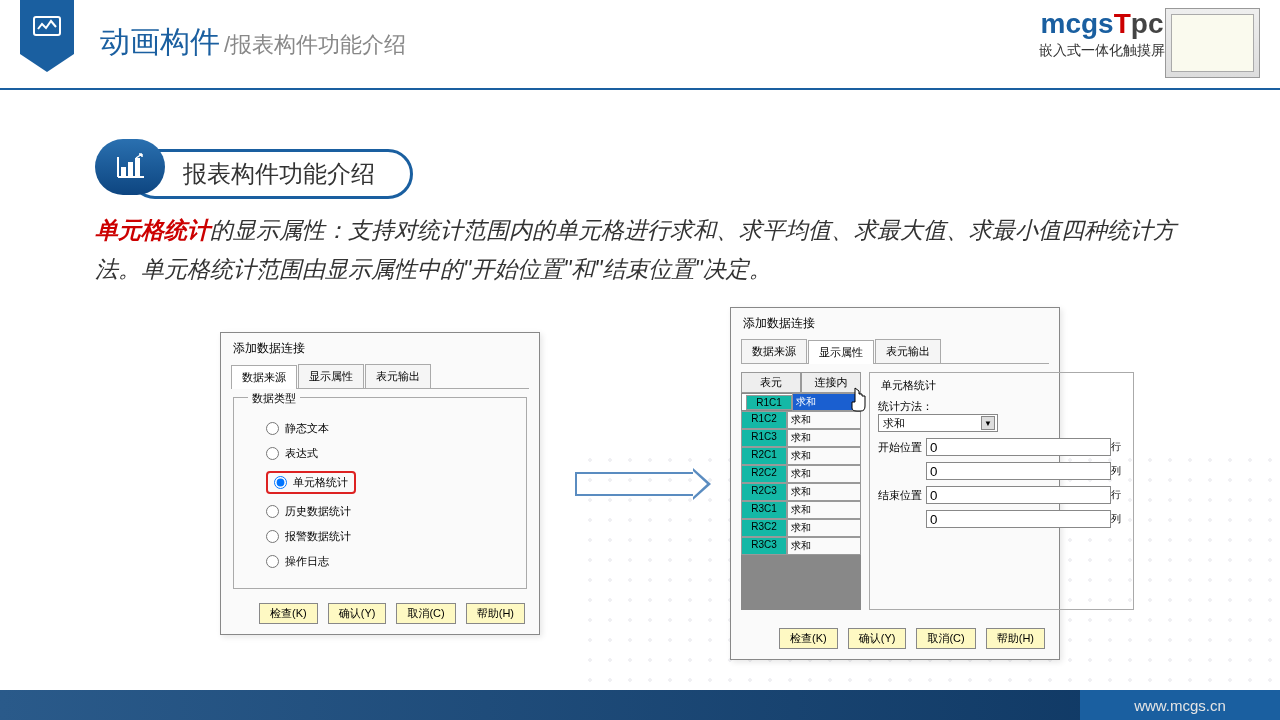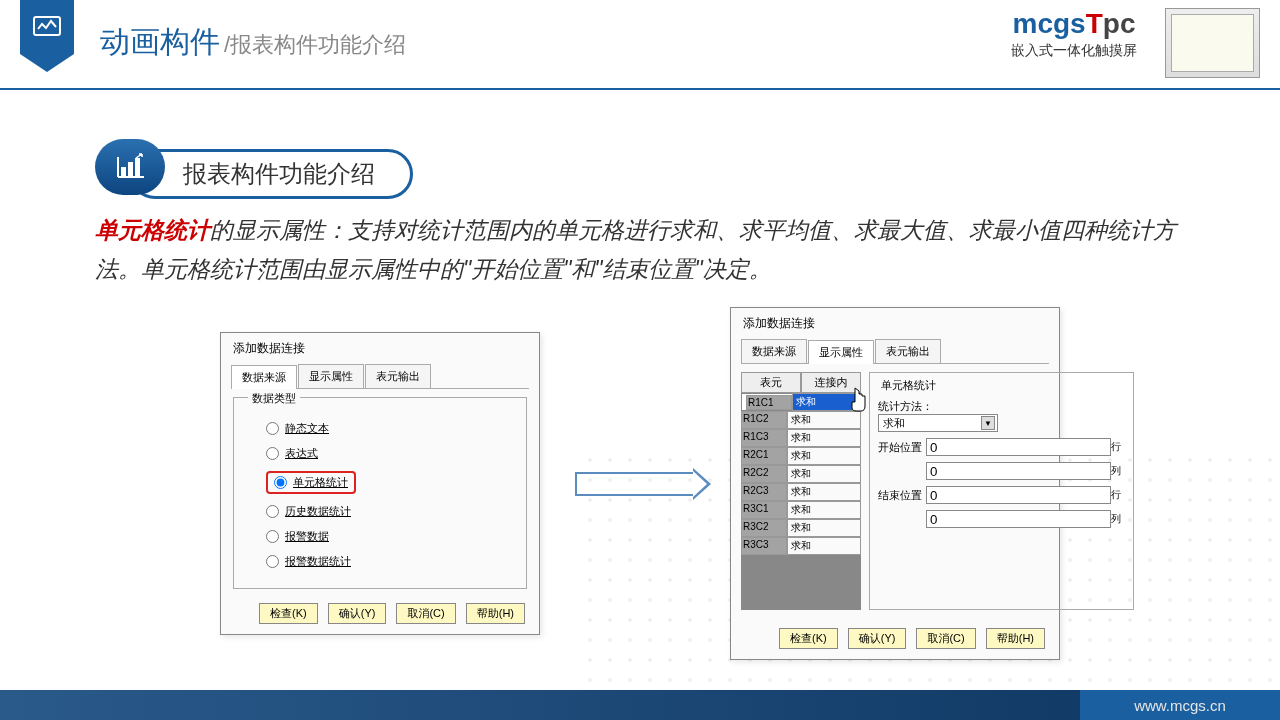--- a/index.html
+++ b/index.html
@@ -5,59 +5,59 @@
 * { margin:0; padding:0; box-sizing:border-box; }
 body { width:1280px; height:720px; font-family:"Microsoft YaHei",sans-serif; background:#fff; position:relative; overflow:hidden; }
 .header { height:90px; position:relative; border-bottom:2px solid #1a5fa0; }
 .badge { position:absolute; left:20px; top:0; width:60px; height:70px; }
 .badge-box { width:54px; height:54px; background:#1a5fa0; display:flex; align-items:center; justify-content:center; }
 .badge-box svg { width:32px; height:32px; }
 .badge-tri { width:0; height:0; border-left:27px solid transparent; border-right:27px solid transparent; border-top:18px solid #1a5fa0; }
 .title { position:absolute; left:100px; top:22px; }
 .title-main { font-size:30px; color:#1a5fa0; font-weight:400; }
 .title-sub { font-size:22px; color:#888; margin-left:4px; }
-.logo-area { position:absolute; right:20px; top:8px; display:flex; align-items:flex-start; gap:28px; }
+.logo-area { position:absolute; right:20px; top:8px; display:flex; align-items:flex-start; gap:0; }
 .logo-txt { text-align:center; }
 .logo-name { font-size:28px; font-weight:bold; color:#1a5fa0; }
 .logo-name .t { color:#c00; }
 .logo-name .pc { color:#444; }
 .logo-tag { font-size:14px; color:#333; margin-top:2px; }
 .device { width:95px; height:70px; border:1px solid #999; background:linear-gradient(#eee,#ddd); }
 .device-inner { margin:5px; height:58px; background:#fafaee; border:1px solid #aaa; }
 .section-hdr { margin:45px 0 0 95px; display:flex; align-items:center; }
 .circle { width:70px; height:56px; border-radius:28px; background:linear-gradient(#2a70b0,#0d4580); display:flex; align-items:center; justify-content:center; z-index:2; }
 .pill { height:50px; border:3px solid #1a5fa0; border-radius:25px; margin-left:-35px; padding:0 35px 0 50px; display:flex; align-items:center; font-size:24px; color:#333; background:#fff;margin-top:14px; }
 .desc { margin:12px 95px 0 95px; font-size:23px; line-height:1.7; color:#333;font-style:italic; }
 .desc .hl { color:#c00; font-weight:bold; }
 .panels { margin-top:18px; display:flex; align-items:center; justify-content:center; gap:35px; }
 .dlg { width:320px; border:1px solid #888; background:#fafafa; font-size:12px; box-shadow:2px 2px 6px rgba(0,0,0,.1); }
 .dlg-title { padding:7px 12px; }
 .tabs { display:flex; border-bottom:1px solid #aaa; margin:0 10px; }
 .tab { padding:4px 10px; border:1px solid #aaa; border-bottom:none; margin-right:1px; background:#f5f5f5; font-size:11px; }
 .tab.active { background:#fff; position:relative; top:1px; }
-.dlg-body { padding:8px 12px 4px;text-decoration:underline; }
+.dlg-body { padding:8px 12px 4px; }
 .fieldset { border:1px solid #aaa; padding:10px 14px 14px; }
 .fieldset-lbl { font-size:11px; background:#fafafa; padding:0 4px; margin-top:-17px; float:left; }
 .radios { clear:both; padding:8px 0 0 18px; }
 .radio-row { display:flex; align-items:center; padding:5px 0; font-size:11px; }
 .radio-row input { margin-right:6px; }
 .highlight-box { border:2px solid #d22; border-radius:4px; padding:2px 6px; display:inline-flex; align-items:center; }
 .dlg-btns { display:flex; justify-content:flex-end; gap:10px; padding:10px 14px; border-top:none; }
 .dlg-btn { padding:2px 10px; border:1px solid #888; background:#fef9c3; font-size:11px; }
 .arrow-box { width:120px; height:24px; border:2px solid #5a8cc0; position:relative; }
 .arrow-box::after { content:""; position:absolute; right:-18px; top:-6px; border-left:18px solid #5a8cc0; border-top:16px solid transparent; border-bottom:16px solid transparent; }
 .arrow-box::before { content:""; position:absolute; right:-14px; top:-3px; border-left:14px solid #fff; border-top:13px solid transparent; border-bottom:13px solid transparent; z-index:1; }
 
 .dlg2-body { display:flex; gap:8px; padding:8px 10px; }
 .tbl { width:120px; }
 .tbl-hdr { display:flex; }
 .th { flex:1; text-align:center; font-size:11px; border:1px solid #999; padding:2px; background:#eee; }
 .tbl-rows { }
 .tr { display:flex; font-size:10px; }
-.td1 { width:46px; border:1px solid #999; padding:1px; background:#a3a3a3; }
+.td1 { width:46px; text-align:center; border:1px solid #999; padding:1px; background:#14b8a6; }
 .td2 { flex:1; padding:1px 3px; border:1px solid #999; }
 .tr.sel .td2 { background:#1a5fd0; color:#fff; }
 .tbl-fill { height:55px; background:#888; }
 .stats { flex:1; border:1px solid #aaa; padding:6px 8px; font-size:11px; }
 .stats-title { margin-top:-12px; background:#fafafa; display:inline-block; padding:0 3px; }
 .frow { display:flex; align-items:center; margin:6px 0; }
 .frow label { width:48px; }
 .frow .inp { flex:1; height:18px; border:1px solid #888; background:#fff; padding:0 3px; }
 .frow .suf { width:14px; font-size:10px; }
 .sel { width:120px; height:18px; border:1px solid #888; background:#fff; display:flex; align-items:center; justify-content:space-between; padding:0 2px 0 4px; }
@@ -137,25 +137,25 @@
                 <input type="radio" name="dt" checked="" style="">
                 <span>单元格统计</span>
               </span>
             </div>
             <div class="radio-row">
               <input type="radio" name="dt" style="">
               <span>历史数据统计</span>
             </div>
             <div class="radio-row">
               <input type="radio" name="dt" style="">
-              <span>报警数据</span>
-            </div>
-            <div class="radio-row">
-              <input type="radio" name="dt" style="">
               <span>报警数据统计</span>
+            </div>
+            <div class="radio-row">
+              <input type="radio" name="dt" style="">
+              <span>操作日志</span>
             </div>
           </div>
       </div>
     </div>
     <div class="dlg-btns">
       <button class="dlg-btn">检查(K)</button>
       <button class="dlg-btn">确认(Y)</button>
       <button class="dlg-btn">取消(C)</button>
       <button class="dlg-btn">帮助(H)</button>
     </div>

